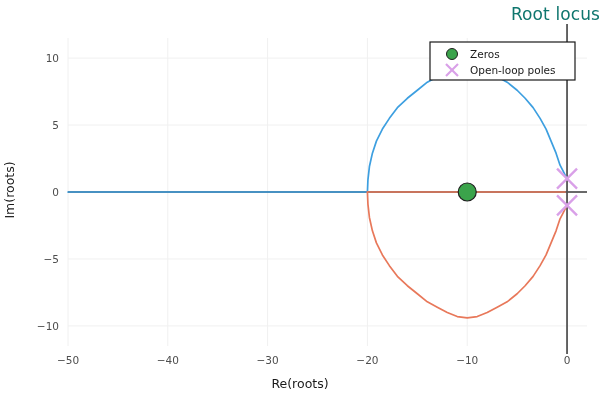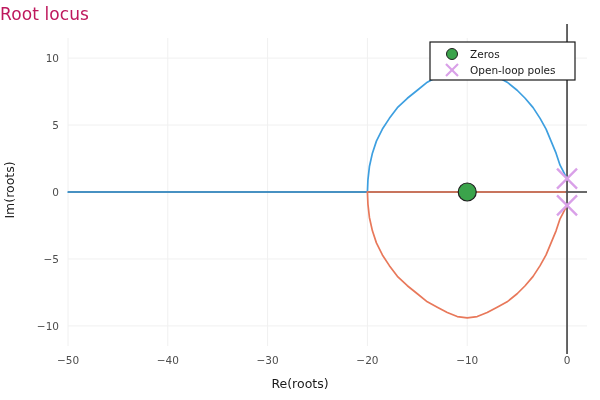--- a/index.html
+++ b/index.html
@@ -13,23 +13,23 @@
     height: 400px;
     background: #ffffff;
     font-family: "DejaVu Sans", "Liberation Sans", sans-serif;
     overflow: hidden;
   }
   #plot-title {
     position: absolute;
     left: 0;
     top: 4px;
     width: 600px;
-    text-align: left;
+    text-align: right;
     font-size: 17px;
-    color: #be185d;
+    color: #0f766e;
     letter-spacing: 0.1px;
   }
   #plot-svg {
     position: absolute;
     left: 0;
     top: 0;
   }
   .tick-label {
     font-family: "DejaVu Sans", "Liberation Sans", sans-serif;
     font-size: 10.5px;

